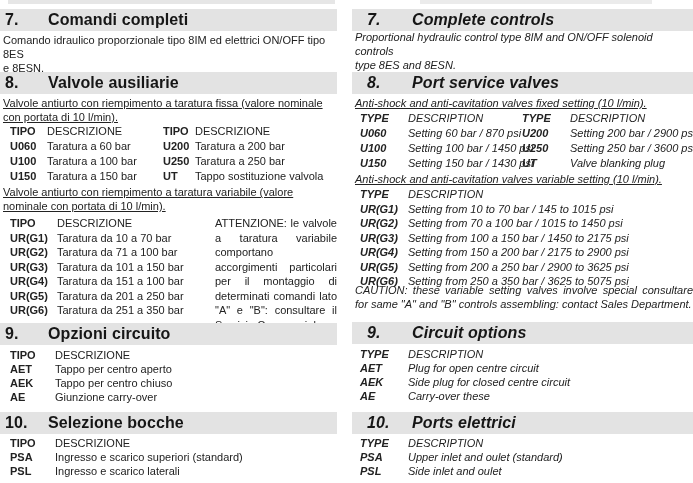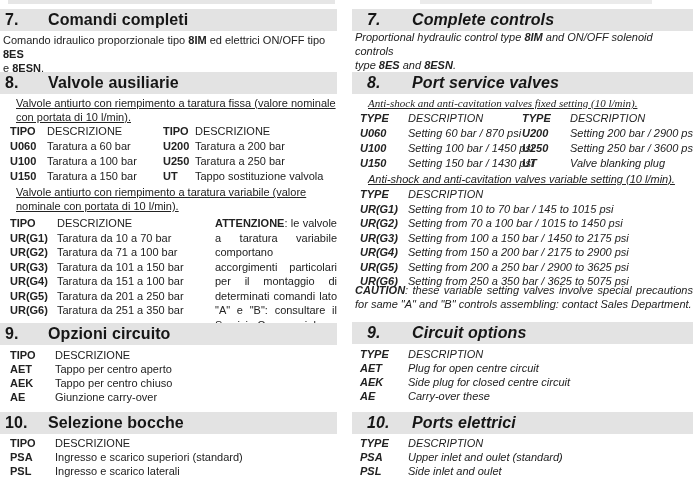--- a/index.html
+++ b/index.html
@@ -13,22 +13,22 @@
   #col-en{left:352px;width:341px;font-style:italic;}
   .blk{position:absolute;left:0;right:0;}
   .hdr{
     display:flex;align-items:center;height:22px;background:var(--bar,#e3e3e3);
     font-weight:bold;font-size:16px;color:#161616;letter-spacing:.1px;
   }
   .hdr .num{flex:0 0 43px;padding-left:5px;box-sizing:content-box;}
   #col-en .hdr .num{flex:0 0 45px;padding-left:15px;}
   .bodytext{font-size:11px;line-height:14px;}
   .para{padding-left:3px;}
-  .b{font-weight:bold;}
-  .intro{text-decoration:underline;padding-left:16px;}
+  .b{font-weight:normal;}
+  .intro{text-decoration:underline;padding-left:3px;}
   .trow{display:flex;font-size:11px;line-height:15px;white-space:nowrap;}
   .trow .code{font-weight:bold;}
   
   #col-it .pair-a{width:163px;flex:0 0 163px;padding-left:10px;box-sizing:border-box;}
   #col-it .pair-a .code{width:37px;flex:0 0 37px;}
   #col-it .pair-b{flex:1;}
   #col-it .pair-b .code{width:32px;flex:0 0 32px;}
   
   #col-en .pair-a{width:170px;flex:0 0 170px;padding-left:8px;box-sizing:border-box;}
   #col-en .pair-a .code{width:48px;flex:0 0 48px;}
@@ -213,21 +213,21 @@
     <div class="blk bodytext para" style="top:30px;">
       <span>Proportional hydraulic control type </span><span class="b">8IM</span><span> and ON/OFF solenoid controls</span><br>
       <span>type </span><span class="b">8ES</span><span> and </span><span class="b">8ESN</span><span>.</span>
     </div>
 
     <div class="blk hdr" style="top:72px;">
       <span class="num">8.</span>
       <span>Port service valves</span>
     </div>
 
-    <div class="blk bodytext intro" style="top:96px;font-family:Liberation Serif, serif;">Anti-shock and anti-cavitation valves fixed setting (10 l/min).</div>
+    <div class="blk bodytext intro" style="top:96px;">Anti-shock and anti-cavitation valves fixed setting (10 l/min).</div>
 
     <div class="blk pairs" style="top:111px;">
       <div class="pair-a">
         <div class="trow">
             <span class="code th">TYPE</span>
             <span>DESCRIPTION</span>
           </div>
         <div class="trow">
             <span class="code">U060</span>
             <span>Setting 60 bar / 870 psi</span>
@@ -288,21 +288,21 @@
           <span class="code">UR(G5)</span>
           <span>Setting from 200 a 250 bar / 2900 to 3625 psi</span>
         </div>
       <div class="trow">
           <span class="code">UR(G6)</span>
           <span>Setting from 250 a 350 bar / 3625 to 5075 psi</span>
         </div>
     </div>
 
     <div class="blk caution" style="top:283px;">
-      <span class="b">CAUTION</span><span>: these variable setting valves involve special precautions for same "A" and "B" controls assembling: contact Sales Department.</span>
+      <span class="b">CAUTION</span><span>: these variable setting valves involve special consultare for same "A" and "B" controls assembling: contact Sales Department.</span>
     </div>
 
     <div class="blk hdr" style="top:322px;">
       <span class="num">9.</span>
       <span>Circuit options</span>
     </div>
 
     <div class="blk opt" style="top:347px;">
       <div class="trow">
           <span class="code th">TYPE</span>

